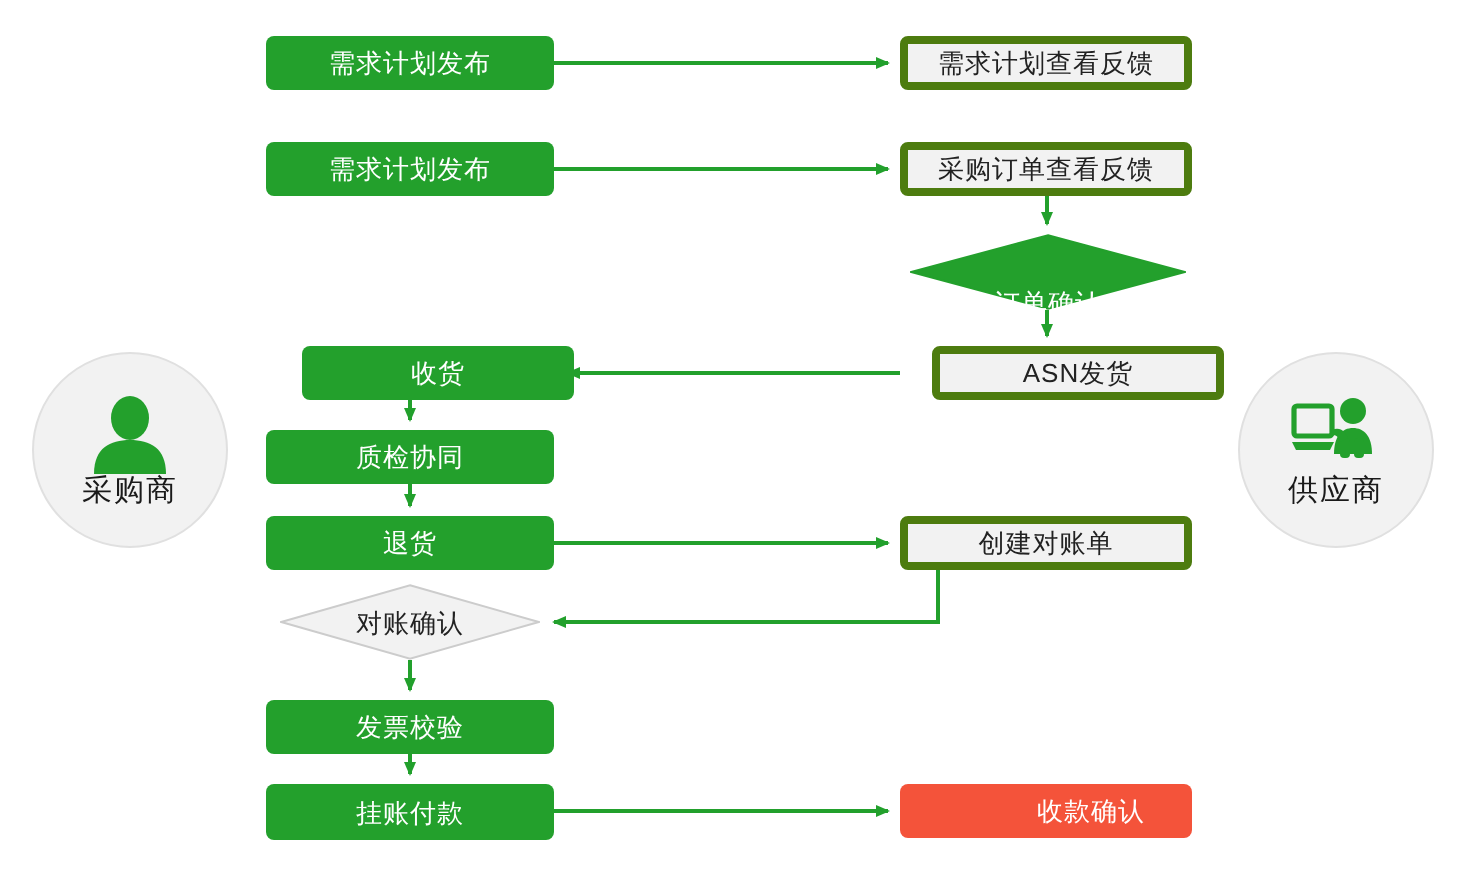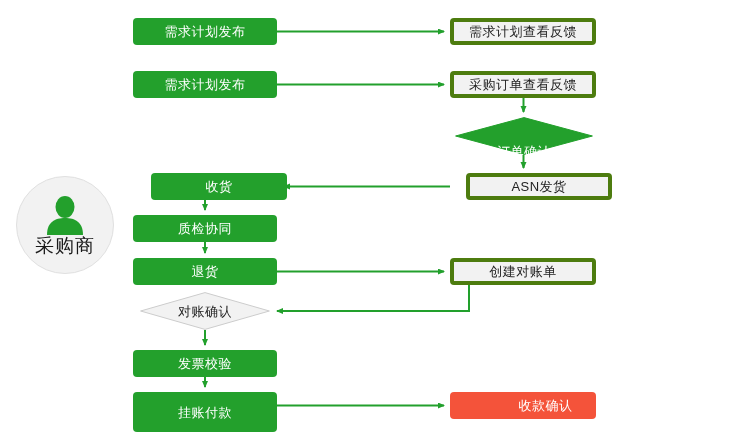--- a/index.html
+++ b/index.html
@@ -97,21 +97,21 @@
     align-items: center;
     justify-content: center;
   }
   .actor .glyph {
     width: 46px;
     height: 40px;
     display: block;
     margin-bottom: 1px;
   }
   .actor .alabel {
-    font-size: 19px;
+    font-size: 15px;
     color: #1a1a1a;
     line-height: 1;
     letter-spacing: 1px;
   }
 </style>
 </head>
 <body>
 
 <div id="canvas">
 
@@ -138,20 +138,32 @@
   </svg>
 
   <div class="actor" style="left:16px; top:176px;">
     <svg class="glyph" viewBox="0 0 46 40" xmlns="http://www.w3.org/2000/svg">
       <ellipse cx="23" cy="12" rx="9.5" ry="11" fill="#23a02c"></ellipse>
       <path d="M 5 40 C 5 27 13 23 23 23 C 33 23 41 27 41 40 Z" fill="#23a02c"></path>
     </svg>
     <span class="alabel">采购商</span>
   </div>
 
+  <div class="actor" style="left:619px; top:176px;">
+    <svg class="glyph" viewBox="0 0 46 40" xmlns="http://www.w3.org/2000/svg">
+      <rect x="2" y="6" width="19" height="15" rx="1.5" fill="none" stroke="#23a02c" stroke-width="2.6"></rect>
+      <path d="M 1 24 L 22 24 L 20 28 L 3 28 Z" fill="#23a02c"></path>
+      <circle cx="31.5" cy="8.5" r="6.5" fill="#23a02c"></circle>
+      <path d="M 22 30 C 22 21 26 17 31.5 17 C 37 17 41 21 41 30 Z" fill="#23a02c"></path>
+      <rect x="25" y="22" width="5" height="10" rx="2" fill="#23a02c"></rect>
+      <rect x="32" y="22" width="5" height="10" rx="2" fill="#23a02c"></rect>
+      <path d="M 21 18 C 25 16 28 19 29 22 L 25 24 C 24 21 23 20 20 21 Z" fill="#23a02c"></path>
+    </svg>
+    <span class="alabel">供应商</span>
+  </div>
 
   <div id="nodes">
       <div class="node green" style="left: 133px; top: 18px; width: 144px; height: 27px;">
         <span>需求计划发布</span>
       </div>
       <div class="node gray" style="left: 450px; top: 18px; width: 146px; height: 27px;">
         <span>需求计划查看反馈</span>
       </div>
       <div class="node green" style="left: 133px; top: 71px; width: 144px; height: 27px;">
         <span>需求计划发布</span>
@@ -182,21 +194,21 @@
       </div>
       <div class="diamond gray" style="left: 140px; top: 292px; width: 130px; height: 38px;">
         <svg class="dshape" viewBox="0 0 130 38" preserveAspectRatio="none">
           <polygon points="65,0.6 129.4,19 65,37.4 0.6,19" fill="#f2f2f2" stroke="#cccccc" stroke-width="1"></polygon>
         </svg>
         <span class="dlabel">对账确认</span>
       </div>
       <div class="node green" style="left: 133px; top: 350px; width: 144px; height: 27px;">
         <span>发票校验</span>
       </div>
-      <div class="node green" style="left: 133px; top: 392px; width: 144px; height: 40px;">
+      <div class="node green" style="left: 133px; top: 392px; width: 144px; height: 28px;">
         <span>挂账付款</span>
       </div>
       <div class="node red" style="left: 450px; top: 392px; width: 146px; height: 27px;">
         <span>收款确认</span>
       </div>
     </div>
 
 </div>
 
 </body></html>

